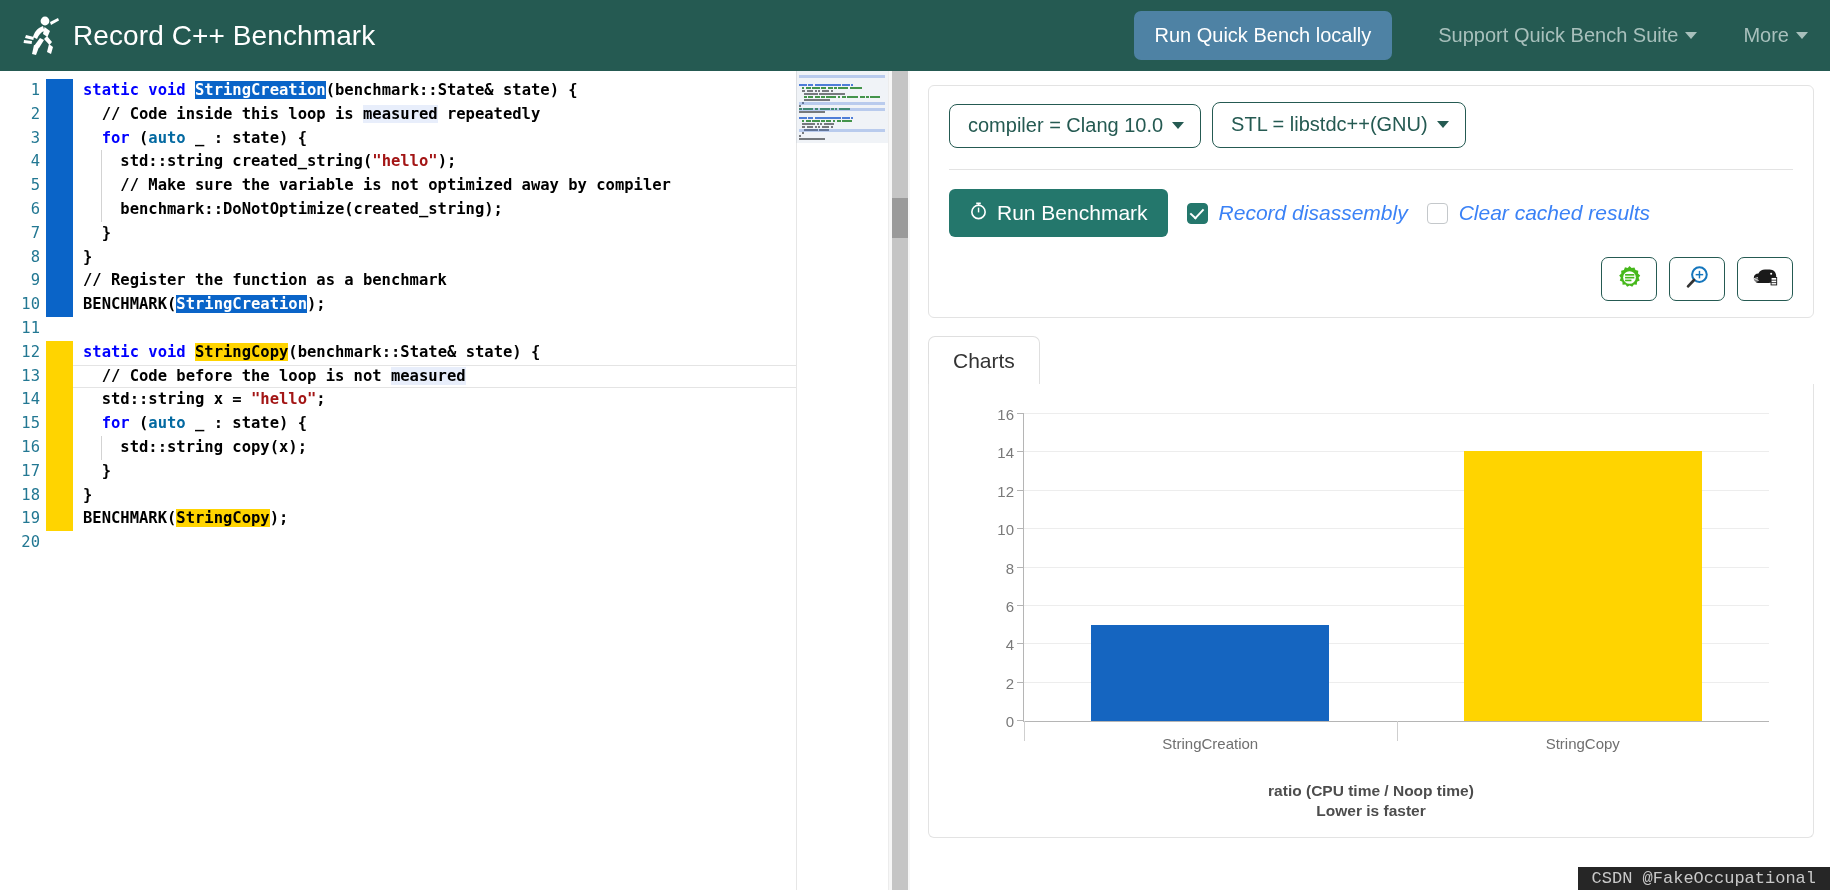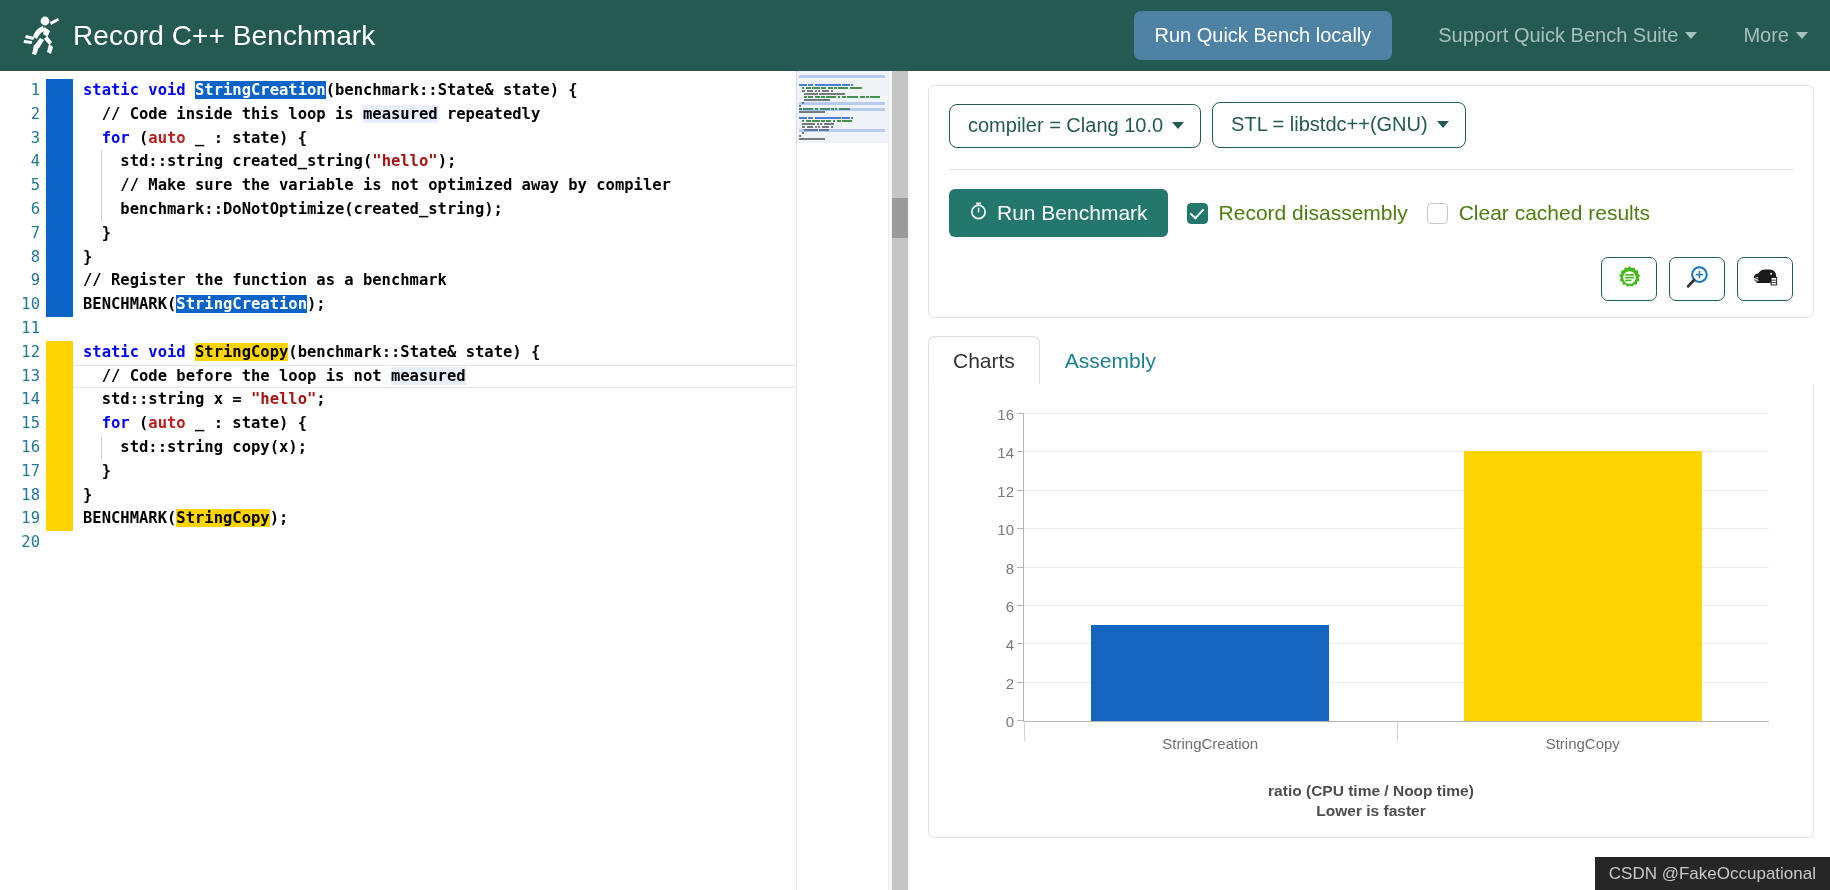--- a/index.html
+++ b/index.html
@@ -93,21 +93,21 @@
     padding-left: 10px;
     font-family: "DejaVu Sans Mono", monospace;
     font-size: 15.5px;
     line-height: 23.8px;
     color: #000;
     white-space: pre;
     overflow: hidden;
   }
   .code-line { height: 23.8px; position:relative;font-weight:bold; }
   .k { color:#0000ff; }
-  .kc { color:#b91c1c; }
+  .kc { color:#0369a1; }
   .cm { color:#000000; }
   .st { color:#a31515; }
   .hl-blue { background:#0a64c8; color:#ffffff; }
   .hl-yellow { background:#ffd400; color:#000000; }
   .word-soft { background:#e8eefb; }
   .line-band {
     position:absolute; left:-10px; right:0; height:23.8px; pointer-events:none;
   }
   .band-top { border-top:1px solid #e4e4e4; }
   .band-bot { border-bottom:1px solid #e4e4e4; }
@@ -172,21 +172,21 @@
   .chk-wrap { display:flex; align-items:center; gap:11px; cursor:pointer; }
   .chk {
     width:21px;height:21px;border-radius:4px;border:1px solid #c4c8cb;background:#fff;
     display:flex;align-items:center;justify-content:center;flex:0 0 21px;
   }
   .chk.on { background:#24776c; border-color:#24776c; }
   .chk.on::after{
     content:""; width:6px;height:11px;border:solid #fff;border-width:0 2.4px 2.4px 0;
     transform: rotate(43deg) translate(-1px,-1px);
   }
-  .chk-label { font-size:21px; color:#4d7c0f; white-space:nowrap; }
+  .chk-label { font-size:21px; color:#3b82f6; white-space:nowrap;font-style:italic; }
   .icon-row { display:flex; justify-content:flex-end; gap:12px; margin-top:20px; }
   .icon-btn {
     width:56px;height:44px;border:1px solid #255a52;border-radius:7px;background:#fff;
     display:flex;align-items:center;justify-content:center;cursor:pointer;
   }
 
   
   .tabs-block { margin-top:18px; }
   .tabs { display:flex; gap:0; }
   .tab {
@@ -231,24 +231,24 @@
 
   
   .statusbar {
     position:absolute; left:910px; bottom:0; width:920px; height:33px;
     background:#1e1e1e; color:#e8e8e8;
     font-family: "DejaVu Sans Mono", monospace; font-size:16px;
     display:flex; align-items:center; padding-left:14px;
     z-index: 30;
   }
   .watermark {
-    position:absolute; right:0; bottom:0; height:33px;
+    position:absolute; right:0; bottom:0; height:23px;
     background:#262626; color:#c9c9c9; font-size:17px;
     display:flex; align-items:center; padding: 0 14px;
-    font-family: Liberation Sans, sans-serif;
+    font-family: Liberation Mono, monospace;
     z-index: 31;
   }
 </style>
 </head>
 <body>
 
 <div id="app">
 
   <div class="navbar">
     <div class="brand">
@@ -426,23 +426,20 @@
               </svg>
             </span>
           </div>
         </div>
       </div>
 
       <div class="tabs-block">
         <div class="tabs">
           <div class="tab active">
             <span>Charts</span>
-          </div>
-          <div class="tab">
-            <span>Assembly</span>
           </div>
         </div>
 
         <div class="chart-card">
           <div class="chart">
             <div class="plot" id="plot">
                 <div class="ytick" style="bottom: calc(0% + 0px); top: auto; transform: translateY(50%);">0</div>
                 <div class="ytick-mark" style="bottom: 0%;"></div>
                 <div class="gridline" style="bottom: 12.5%;"></div>
                 <div class="ytick" style="bottom: calc(12.5% + 0px); top: auto; transform: translateY(50%);">2</div>

